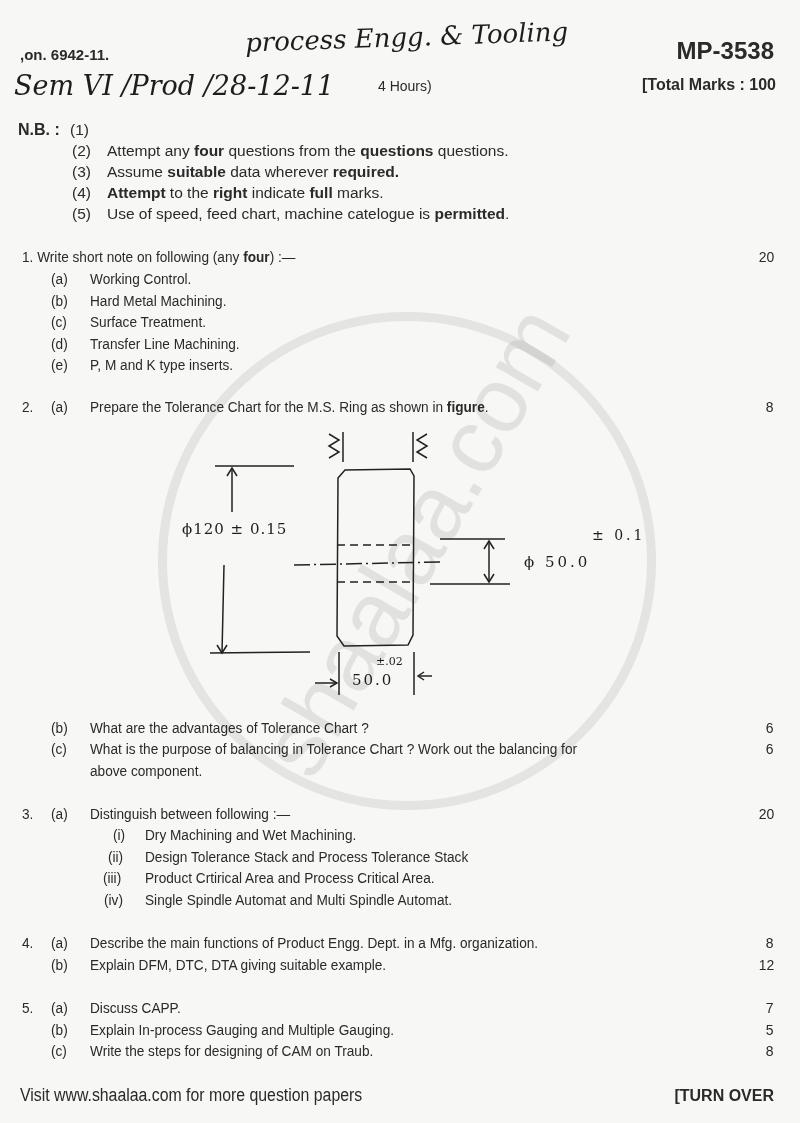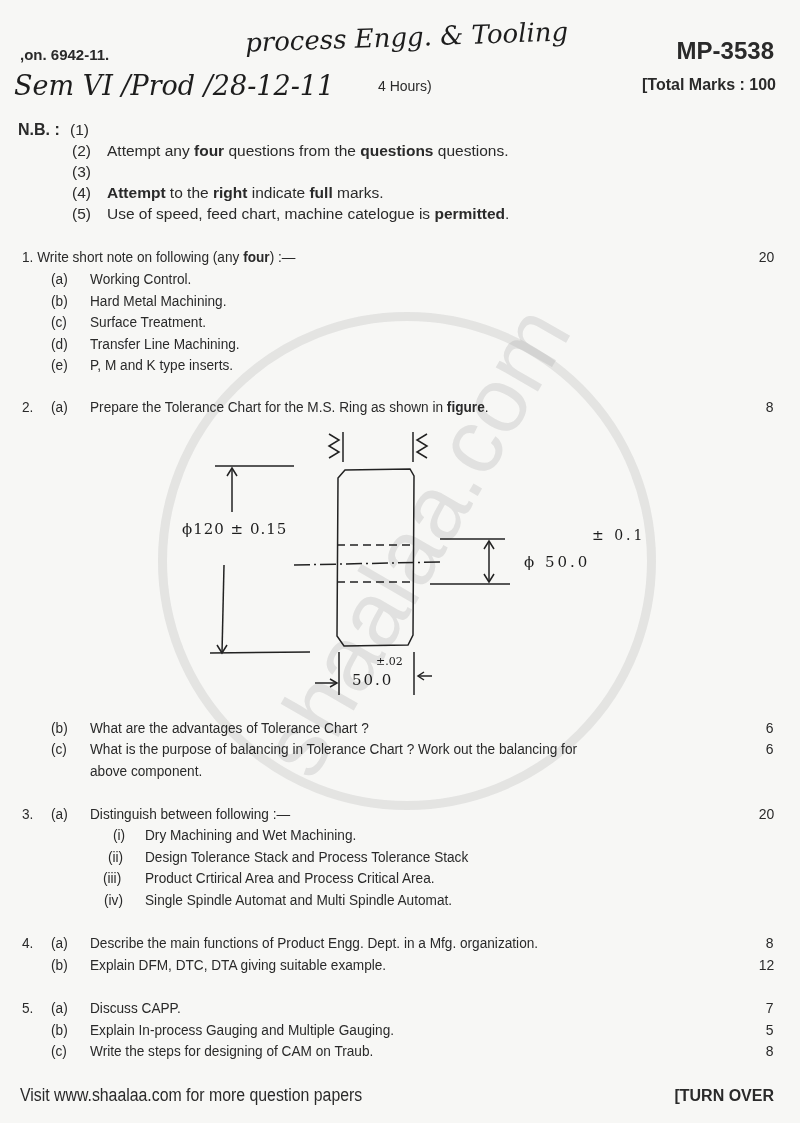--- a/index.html
+++ b/index.html
@@ -43,20 +43,21 @@
 <div id="instr">
     <div class="line" style="top: 121px;">
       <div class="abs print" style="left: 70px; font-size: 15.5px;">(1)</div>
     </div>
     <div class="line" style="top: 142px;">
       <div class="abs print" style="left: 72px; font-size: 15.5px;">(2)</div>
       <div class="abs print" style="left: 107px; font-size: 15.5px;"><span>Attempt any </span><b>four</b><span> questions from the </span><b>questions</b><span> questions.</span></div>
     </div>
     <div class="line" style="top: 163px;">
       <div class="abs print" style="left: 72px; font-size: 15.5px;">(3)</div>
+      <div class="abs print" style="left: 107px; font-size: 15.5px;"><span>Assume </span><b>suitable</b><span> data wherever </span><b>required.</b></div>
     </div>
     <div class="line" style="top: 184px;">
       <div class="abs print" style="left: 72px; font-size: 15.5px;">(4)</div>
       <div class="abs print" style="left: 107px; font-size: 15.5px;"><b>Attempt</b><span> to the </span><b>right</b><span> indicate </span><b>full</b><span> marks.</span></div>
     </div>
     <div class="line" style="top: 205px;">
       <div class="abs print" style="left: 72px; font-size: 15.5px;">(5)</div>
       <div class="abs print" style="left: 107px; font-size: 15.5px;"><span>Use of speed, feed chart, machine catelogue is </span><b>permitted</b><span>.</span></div>
     </div>
   </div>

